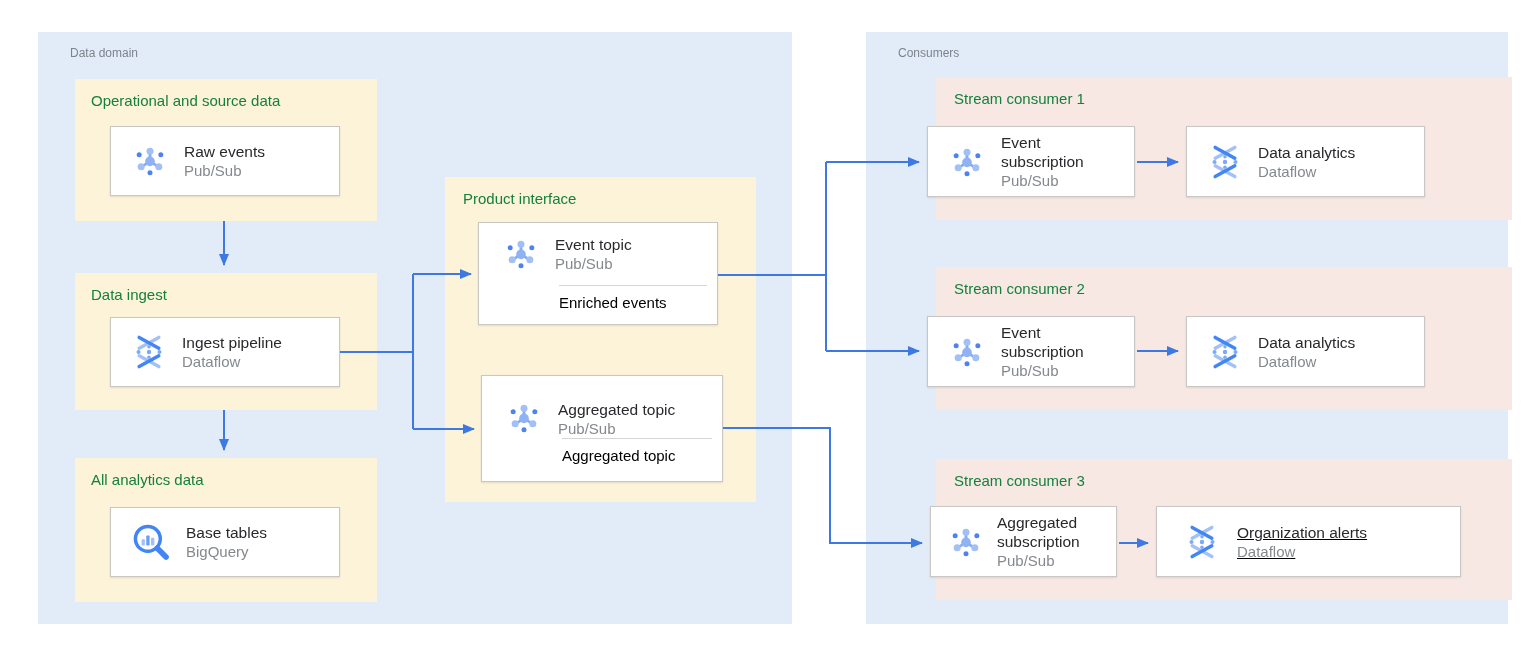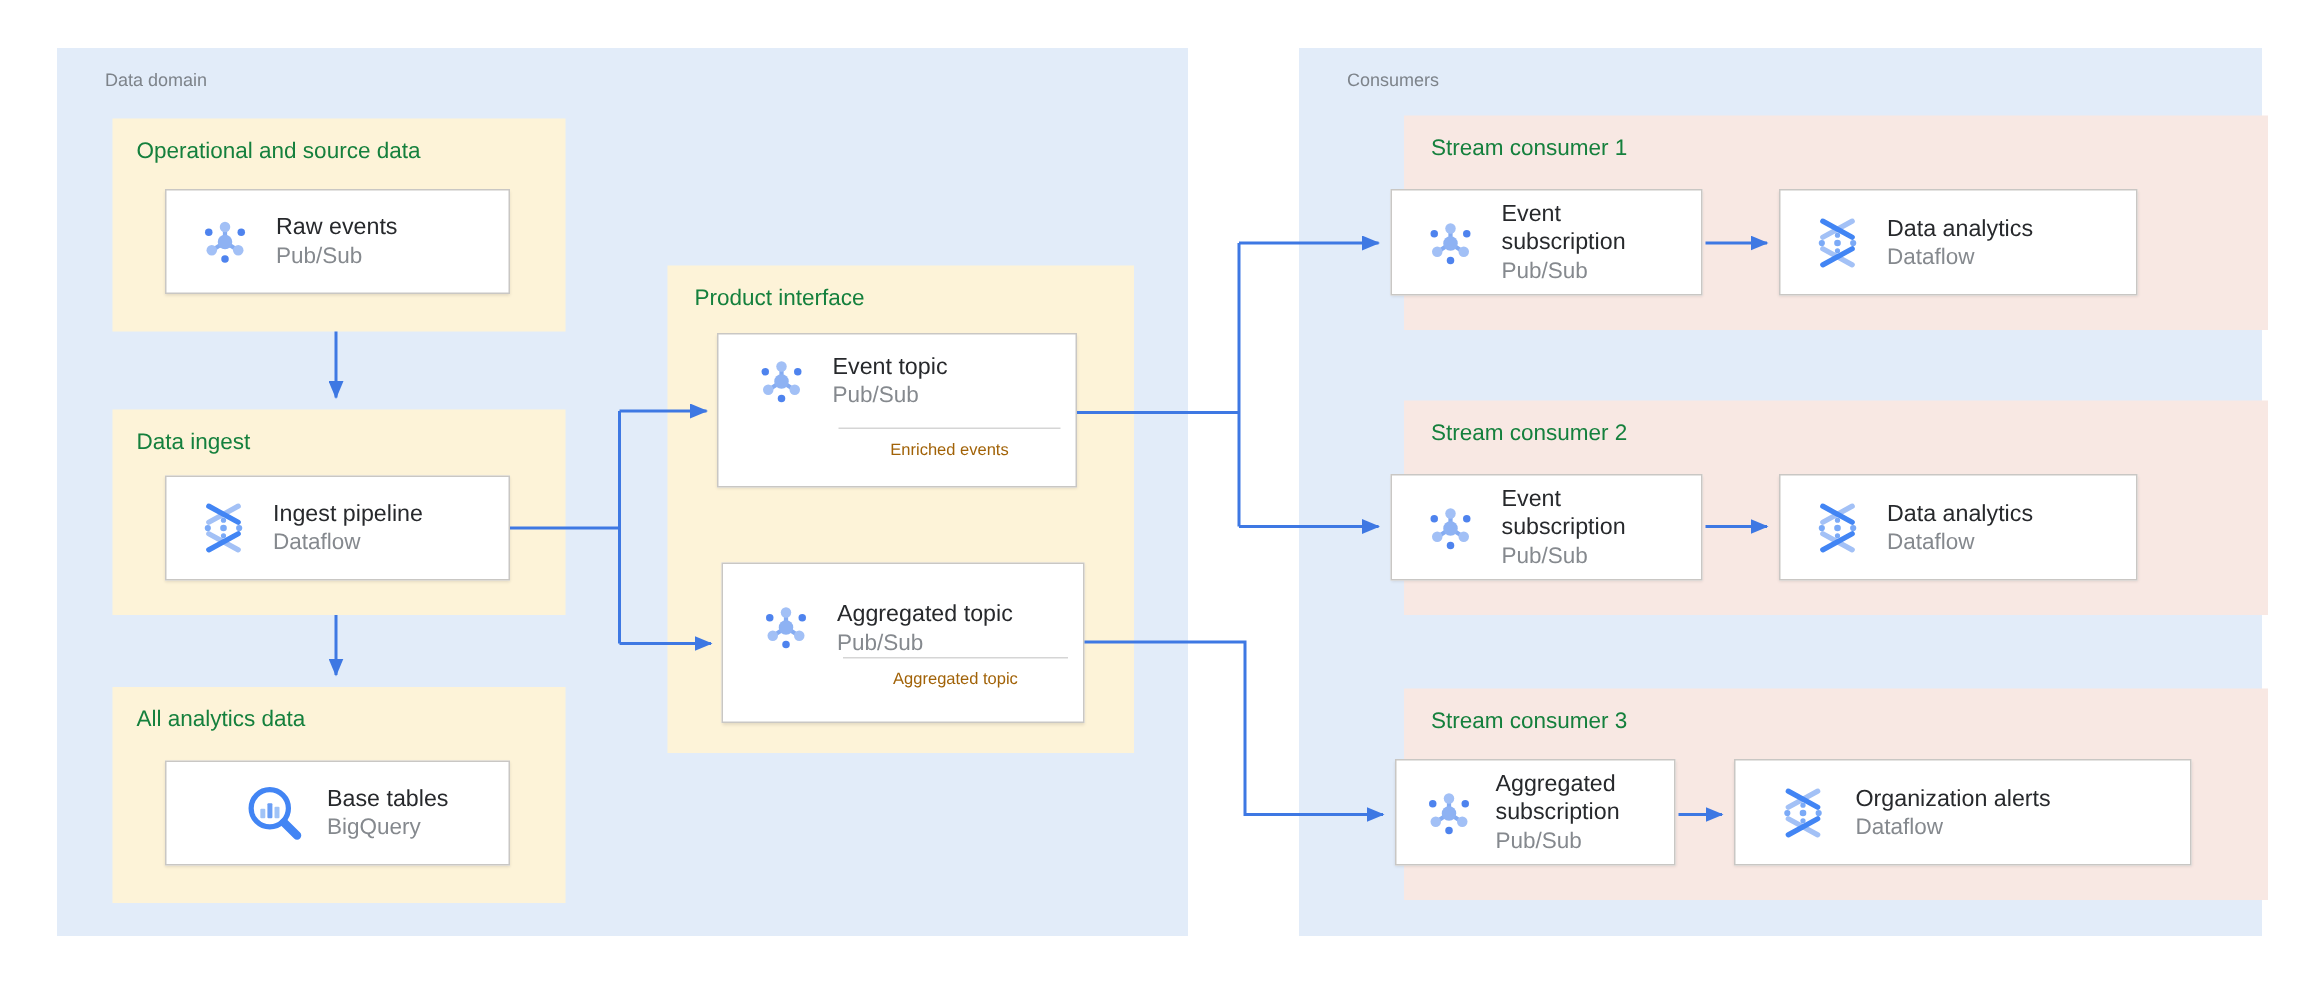--- a/index.html
+++ b/index.html
@@ -12,22 +12,22 @@
   .group.pink{background:#f8e8e3;margin-left:40px;}
   .group-label{position:absolute;top:13px;left:16px;font-size:15px;color:#15803d;white-space:nowrap;}
   .card{position:absolute;background:#ffffff;border:1px solid #c9c7c4;
         box-shadow:0 1px 2px rgba(0,0,0,.10);box-sizing:border-box;}
   .card-row{display:flex;align-items:center;gap:14px;padding:0 8px 0 19px;height:100%;}
   .card-row.topic{height:62px;}
   .icon{flex:0 0 auto;}
   .txt{display:flex;flex-direction:column;justify-content:center;}
   .title{font-size:15.5px;line-height:19px;color:#27292c;}
   .subtitle{font-size:15px;line-height:19px;color:#85898e;}
-  .annot-wrap{margin:0 10px 0 80px;border-top:1px solid #d5d5d5;text-align:center;
-              padding-top:8px;font-size:11px;color:#a16207;}
+  .annot-wrap{margin:0 10px 0 80px;border-top:1px solid #d5d5d5;
+              padding-top:8px;font-size:15px;color:#000000;}
   #arrows{position:absolute;left:0;top:0;pointer-events:none;}
   #symdefs{position:absolute;width:0;height:0;overflow:hidden;}
 </style>
 </head>
 <body>
 
 <svg id="symdefs" aria-hidden="true">
   <defs>
     <symbol id="icon-pubsub" viewBox="0 0 24 24">
       <g stroke="#85acf2" stroke-width="1.7">
@@ -98,21 +98,21 @@
       <div class="txt">
         <span class="title">Ingest pipeline</span>
         <span class="subtitle">Dataflow</span>
       </div>
     </div>
   </div>
 
   <div class="group yellow" style="left:75px;top:458px;width:302px;height:144px;">
     <div class="group-label">All analytics data</div>
   </div>
-  <div class="card" style="left:110px;top:507px;width:230px;height:70px;padding-left:32px;">
+  <div class="card" style="left:110px;top:507px;width:230px;height:70px;">
     <div class="card-row">
       <svg class="icon" width="42" height="42">
           <use href="#icon-bigquery"></use>
         </svg>
       <div class="txt">
         <span class="title">Base tables</span>
         <span class="subtitle">BigQuery</span>
       </div>
     </div>
   </div>
@@ -209,21 +209,21 @@
       <svg class="icon" width="40" height="40">
           <use href="#icon-pubsub"></use>
         </svg>
       <div class="txt">
         <span class="title">Aggregated subscription</span>
         <span class="subtitle">Pub/Sub</span>
       </div>
     </div>
   </div>
   <div class="card" style="left:1156px;top:506px;width:305px;height:71px;">
-    <div class="card-row" style="padding-left:26px;gap:16px;">
+    <div class="card-row" style="padding-left:26px;gap:16px;text-decoration:underline;">
       <svg class="icon" width="38" height="38">
           <use href="#icon-dataflow"></use>
         </svg>
       <div class="txt">
         <span class="title">Organization alerts</span>
         <span class="subtitle">Dataflow</span>
       </div>
     </div>
   </div>
 

